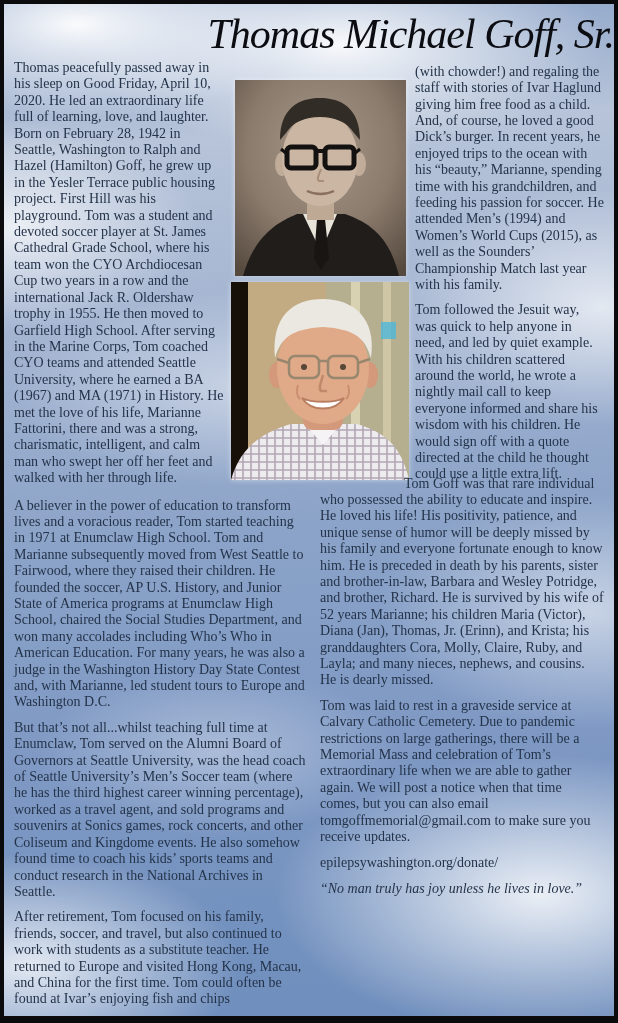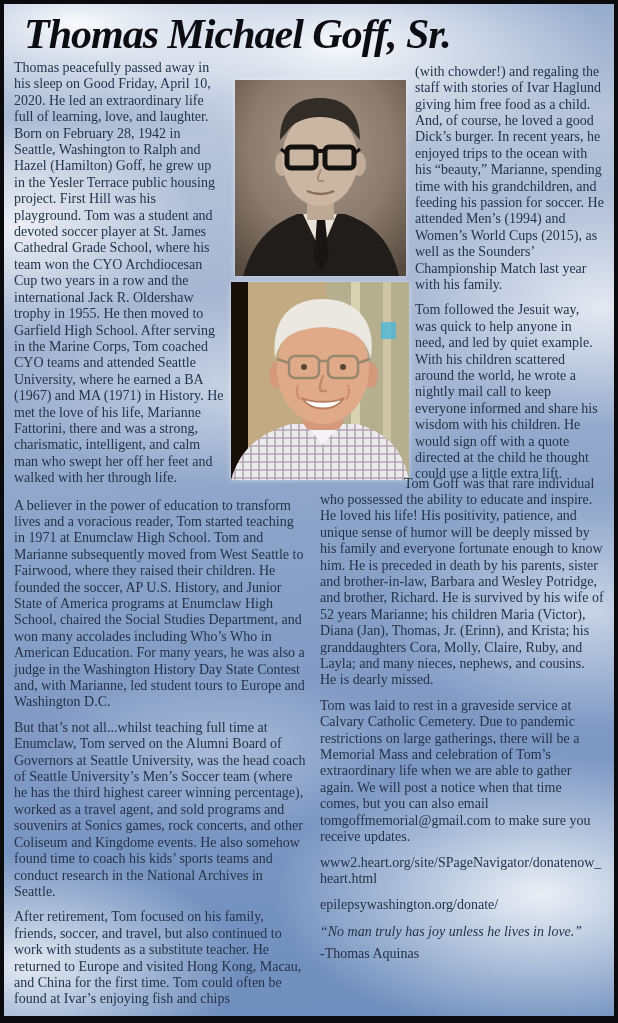--- a/index.html
+++ b/index.html
@@ -21,28 +21,27 @@
       radial-gradient(ellipse 300px 170px at 98% 30%, rgba(255,255,255,.7),  rgba(255,255,255,0) 70%),
       radial-gradient(ellipse 340px 140px at 40% 38%, rgba(255,255,255,.45), rgba(255,255,255,0) 70%),
       radial-gradient(ellipse 300px 170px at 96% 60%, rgba(255,255,255,.55), rgba(255,255,255,0) 70%),
       radial-gradient(ellipse 380px 200px at 88% 88%, rgba(255,255,255,.85), rgba(255,255,255,0) 70%),
       radial-gradient(ellipse 300px 160px at 4% 95%,  rgba(255,255,255,.8),  rgba(255,255,255,0) 70%),
       radial-gradient(ellipse 260px 120px at 35% 74%, rgba(255,255,255,.35), rgba(255,255,255,0) 70%),
       linear-gradient(176deg, #8aa2c8 0%, #b7c4d9 14%, #a3b4d1 32%, #8ba3c8 52%, #7f99c4 72%, #7492bf 88%, #6f8ebd 100%);
   }
   .title {
     margin: 9px 0 5px;
-    text-align: left;
+    text-align: right;
     font-size: 42px;
     line-height: 1.0;
-    font-weight: bold;
+    font-weight: normal;
     font-style: italic;
     letter-spacing: -1px;
     color: #0c0d12;
-    padding-left: 20px;
   }
   .content { padding: 0 10px; }
   p { margin: 0 0 9px; font-size: 14px; line-height: 16.4px; overflow-wrap: break-word; }
   .row-top { display: flex; gap: 6px; align-items: center; }
   .col-left-top  { width: 211px; flex: 0 0 211px; }
   .photo-col     { width: 178px; flex: 0 0 178px; }
   .col-right-top { flex: 1 1 auto; min-width: 0; }
   .row-bottom { display: flex; gap: 14px; margin-top: 2px; }
   .col-left-bottom  { width: 292px; flex: 0 0 292px; }
   .col-right-bottom { flex: 1 1 auto; min-width: 0; }
@@ -145,23 +144,21 @@
       <div class="col-left-bottom">
         <p>A believer in the power of education to transform lives and a voracious reader, Tom started teaching in 1971 at Enumclaw High School. Tom and Marianne subsequently moved from West Seattle to Fairwood, where they raised their children. He founded the soccer, AP U.S. History, and Junior State of America programs at Enumclaw High School, chaired the Social Studies Department, and won many accolades including Who’s Who in American Education. For many years, he was also a judge in the Washington History Day State Contest and, with Marianne, led student tours to Europe and Washington D.C.</p>
         <p>But that’s not all...whilst teaching full time at Enumclaw, Tom served on the Alumni Board of Governors at Seattle University, was the head coach of Seattle University’s Men’s Soccer team (where he has the third highest career winning percentage), worked as a travel agent, and sold programs and souvenirs at Sonics games, rock concerts, and other Coliseum and Kingdome events. He also somehow found time to coach his kids’ sports teams and conduct research in the National Archives in Seattle.</p>
         <p>After retirement, Tom focused on his family, friends, soccer, and travel, but also continued to work with students as a substitute teacher. He returned to Europe and visited Hong Kong, Macau, and China for the first time. Tom could often be found at Ivar’s enjoying fish and chips</p>
       </div>
 
       <div class="col-right-bottom">
         <p class="tribute-first">Tom Goff was that rare individual who possessed the ability to educate and inspire. He loved his life! His positivity, patience, and unique sense of humor will be deeply missed by his family and everyone fortunate enough to know him. He is preceded in death by his parents, sister and brother-in-law, Barbara and Wesley Potridge, and brother, Richard. He is survived by his wife of 52 years Marianne; his children Maria (Victor), Diana (Jan), Thomas, Jr. (Erinn), and Krista; his granddaughters Cora, Molly, Claire, Ruby, and Layla; and many nieces, nephews, and cousins. He is dearly missed.</p>
         <p>Tom was laid to rest in a graveside service at Calvary Catholic Cemetery. Due to pandemic restrictions on large gatherings, there will be a Memorial Mass and celebration of Tom’s extraordinary life when we are able to gather again. We will post a notice when that time comes, but you can also email tomgoffmemorial@gmail.com to make sure you receive updates.</p>
         <div class="links">
-          <p>www2.heart.org/site/SPageNavigator/donatenow_heart.html</p>
           <p>epilepsywashington.org/donate/</p>
         </div>
         <p class="quote">“No man truly has joy unless he lives in love.”</p>
-        <p class="quote-attr">-Thomas Aquinas</p>
 
       </div>
     </div>
 
   </div>
 </div>
 
 </body></html>

